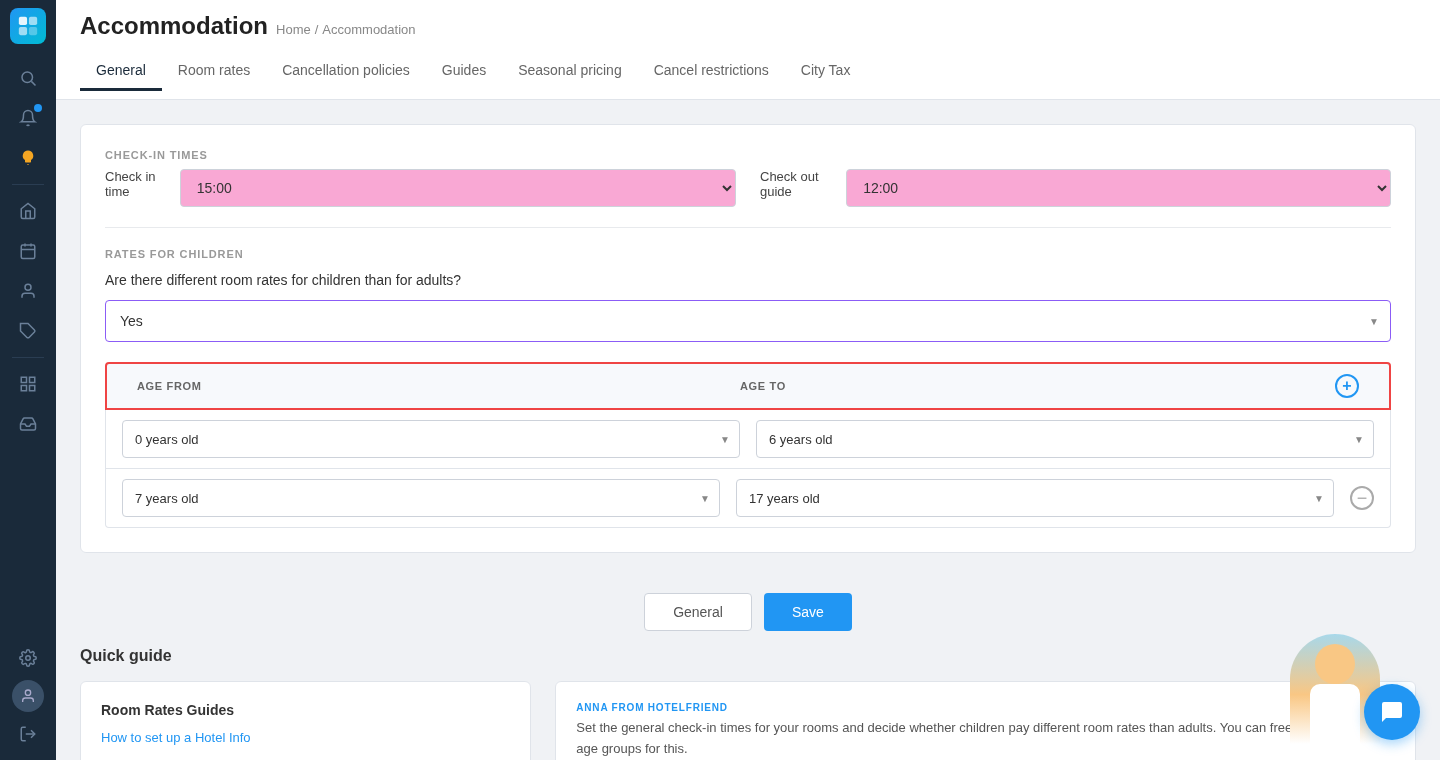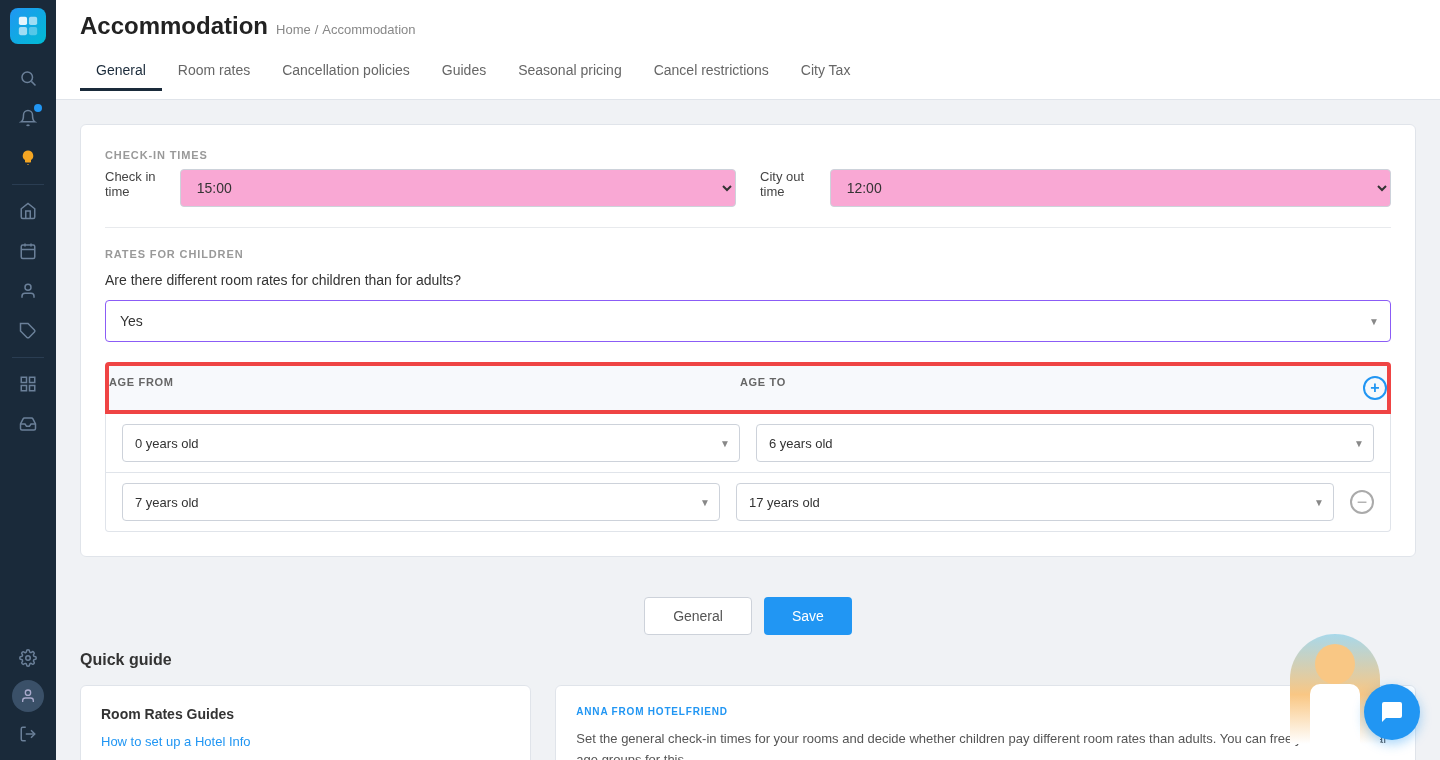--- a/index.html
+++ b/index.html
@@ -132,23 +132,24 @@
     .select-with-arrow .arrow {
       position: absolute; right: 12px; top: 50%; transform: translateY(-50%);
       pointer-events: none; color: #888;
       font-size: 10px;
     }
 
     
     .age-range-header {
       display: flex;
       background: #f7f9fc;
-      border: 4px solid #ef4444;
+      border: 2px solid #ef4444;
       border-radius: 4px 4px 0 0;
-      padding: 10px 0;
+      padding: 10px 30px;
+      align-items: center;
     }
     .age-col-label {
       font-size: 11px; font-weight: 600; color: #666;
       letter-spacing: 0.06em; text-transform: uppercase;
     }
     .age-from-col { flex: 1; }
     .age-to-col { flex: 1; padding-left: 16px; }
     .age-add-btn {
       width: 24px; height: 24px;
       border-radius: 50%;
@@ -242,21 +243,21 @@
     .guide-card-title { font-size: 14px; font-weight: 600; color: #333; margin-bottom: 12px; }
     .guide-card a { display: block; color: #2196f3; font-size: 13px; margin-bottom: 6px; text-decoration: none; }
 
     .anna-card {
       flex: 2;
       display: flex;
       gap: 16px;
     }
     .anna-badge {
       font-size: 10px; font-weight: 700; color: #2196f3;
-      letter-spacing: 0.08em; text-transform: uppercase; margin-bottom: 12px;
+      letter-spacing: 0.08em; text-transform: uppercase; margin-bottom: 5px;
     }
     .anna-text { font-size: 13px; color: #555; line-height: 1.6; }
 
     
     .chat-widget {
       position: fixed;
       bottom: 20px; right: 20px;
       width: 56px; height: 56px;
       background: #2196f3;
       border-radius: 50%;
@@ -404,21 +405,21 @@
 
     <div class="card">
       <div class="section-label">CHECK-IN TIMES</div>
       <div class="form-row">
         <div class="form-group">
           <label>Check in time</label>
           <select class="form-control" id="checkin-select">
           <option value="00:00">00:00</option><option value="01:00">01:00</option><option value="02:00">02:00</option><option value="03:00">03:00</option><option value="04:00">04:00</option><option value="05:00">05:00</option><option value="06:00">06:00</option><option value="07:00">07:00</option><option value="08:00">08:00</option><option value="09:00">09:00</option><option value="10:00">10:00</option><option value="11:00">11:00</option><option value="12:00">12:00</option><option value="13:00">13:00</option><option value="14:00">14:00</option><option value="15:00" selected="">15:00</option><option value="16:00">16:00</option><option value="17:00">17:00</option><option value="18:00">18:00</option><option value="19:00">19:00</option><option value="20:00">20:00</option><option value="21:00">21:00</option><option value="22:00">22:00</option><option value="23:00">23:00</option></select>
         </div>
         <div class="form-group">
-          <label>City out time</label>
+          <label>Check out guide</label>
           <select class="form-control" id="checkout-select">
           <option value="00:00">00:00</option><option value="01:00">01:00</option><option value="02:00">02:00</option><option value="03:00">03:00</option><option value="04:00">04:00</option><option value="05:00">05:00</option><option value="06:00">06:00</option><option value="07:00">07:00</option><option value="08:00">08:00</option><option value="09:00">09:00</option><option value="10:00">10:00</option><option value="11:00">11:00</option><option value="12:00" selected="">12:00</option><option value="13:00">13:00</option><option value="14:00">14:00</option><option value="15:00">15:00</option><option value="16:00">16:00</option><option value="17:00">17:00</option><option value="18:00">18:00</option><option value="19:00">19:00</option><option value="20:00">20:00</option><option value="21:00">21:00</option><option value="22:00">22:00</option><option value="23:00">23:00</option></select>
         </div>
       </div>
 
       <div class="section-divider"></div>
 
       <div class="rates-section-label">RATES FOR CHILDREN</div>
       <div class="question-text">Are there different room rates for children than for adults?</div>
 

